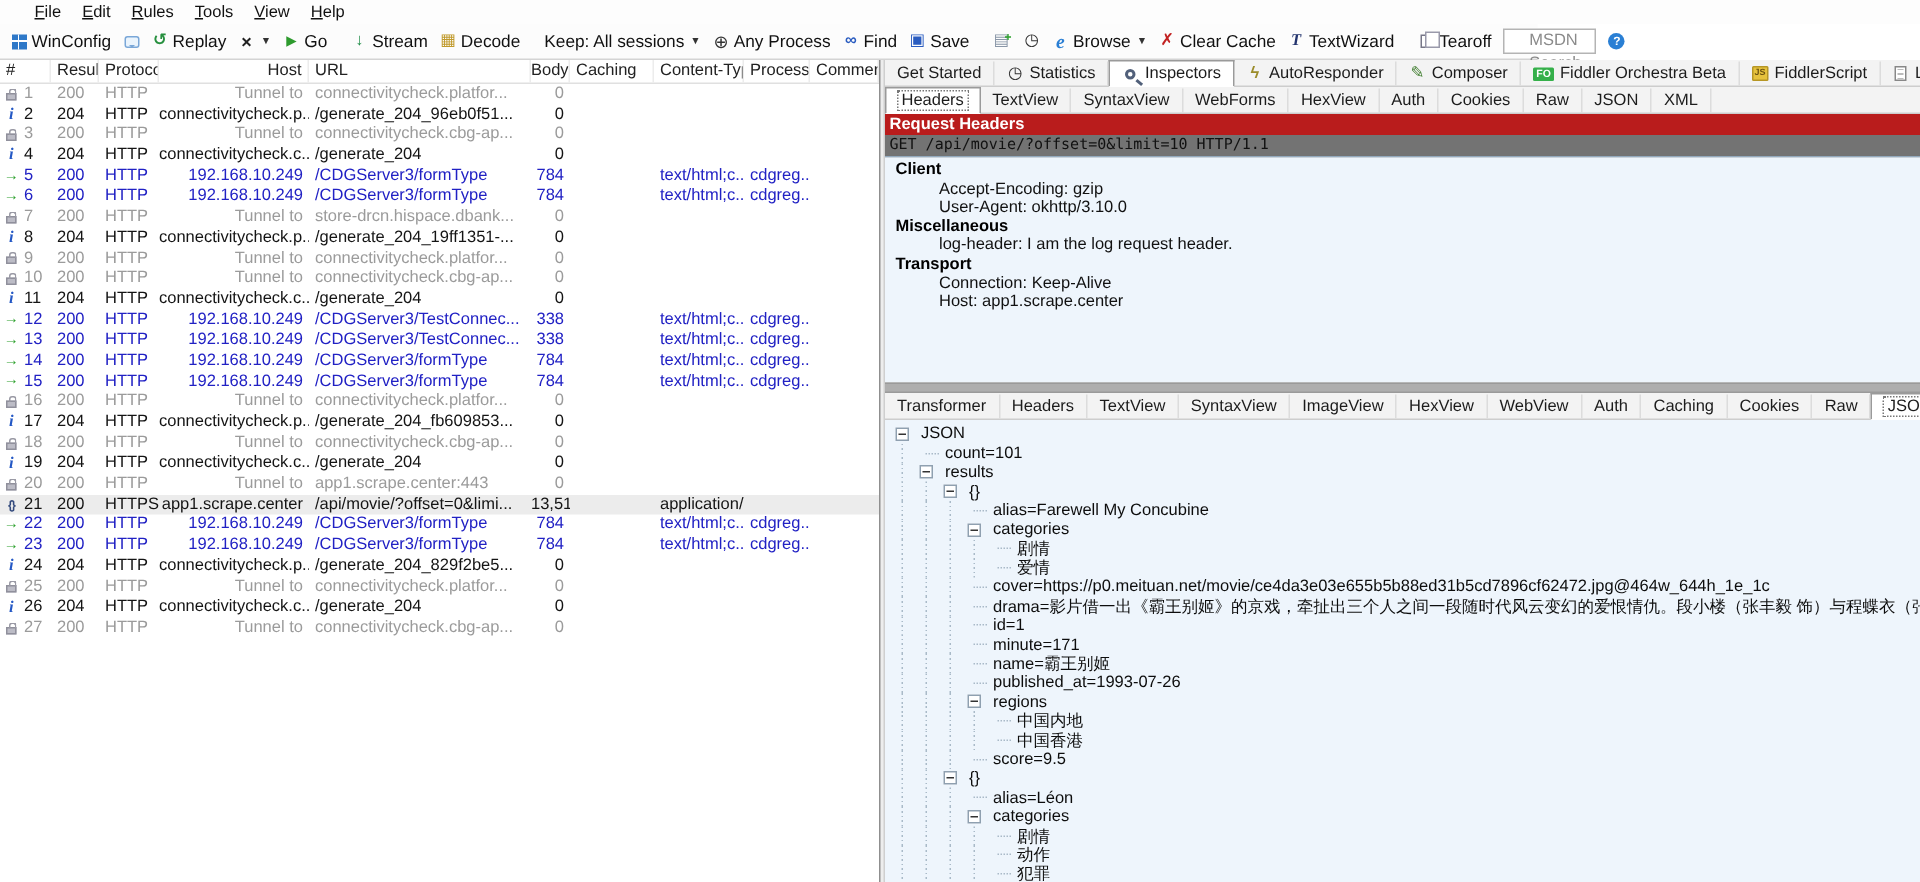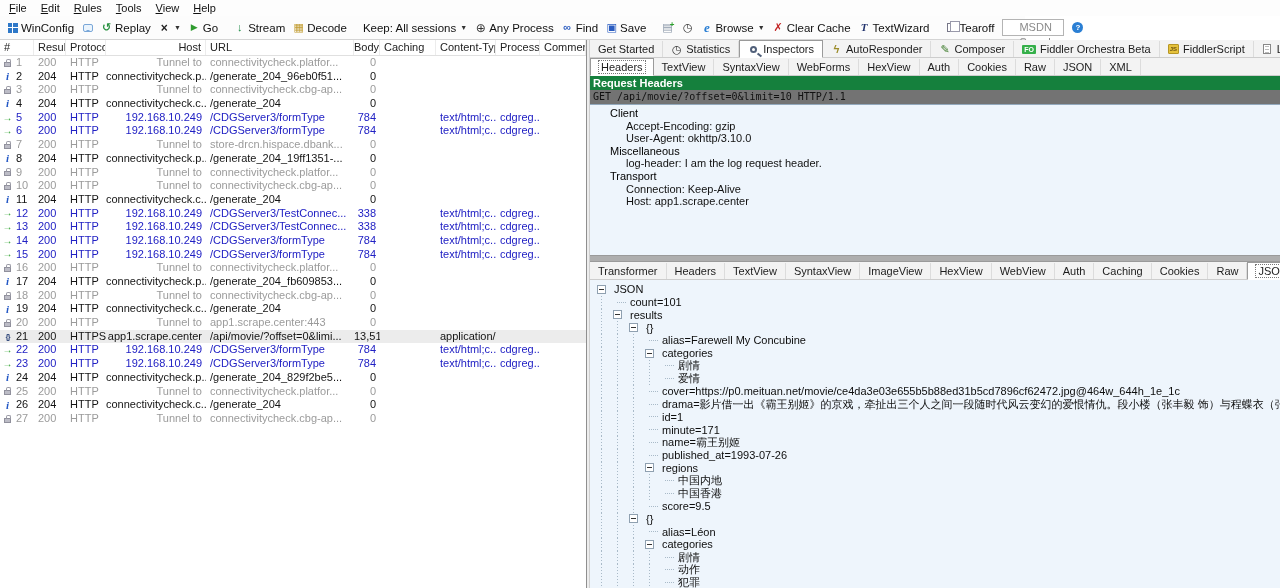--- a/index.html
+++ b/index.html
@@ -1,20 +1,20 @@
 <!DOCTYPE html>
 <html><head>
 <meta charset="utf-8">
 <style>
   * { box-sizing: border-box; margin: 0; padding: 0; }
   html,body { width:1280px; height:588px; overflow:hidden; }
   body { font-family:"Liberation Sans","DejaVu Sans",sans-serif; font-size:11px; background:#fff; color:#1c1c1c; position:relative; }
 
   
-  .menubar { position:absolute; left:0; top:0; width:1280px; height:16px; background:#fdfdfd; display:flex; align-items:center; padding-left:2px; }
+  .menubar { position:absolute; left:0; top:0; width:1280px; height:16px; background:#fdfdfd; display:flex; align-items:center; padding-left:16px; }
   .menu-item { padding:0 7px; line-height:16px; color:#111; cursor:default; }
   .menu-item::first-letter { text-decoration:underline; }
 
   
   .toolbar { position:absolute; left:0; top:16px; width:1025px; height:24px; background:#fcfcfc; border-bottom:1px solid #d4d4d4; display:flex; align-items:center; padding-left:3px; }
   .tb-btn { display:flex; align-items:center; gap:3px; padding:2px 4px; border-radius:2px; cursor:default; white-space:nowrap; }
   .tb-lbl { color:#111; font-size:11.5px; }
   .tb-arrow { font-size:7px; color:#333; margin-left:1px; }
   .tb-sep { width:1px; height:16px; background:#d8d8d8; margin:0 4px; }
   .tb-search { width:88px; height:17px; border:1px solid #b4b4b4; background:#fff; color:#8a8a8a; line-height:15px; padding-left:16px; margin:0 4px; }
@@ -58,24 +58,24 @@
 
   .vsplit { position:absolute; left:586px; top:40px; width:4px; height:548px; background:#ededed; border-left:1px solid #8f8f8f; border-right:1px solid #cfcfcf; }
 
   
   .right-panel { position:absolute; left:590px; top:40px; width:690px; height:548px; display:flex; flex-direction:column; background:#fff; }
   .tabrow { display:flex; align-items:flex-end; background:#f3f3f3; height:18px; flex:0 0 18px; border-bottom:1px solid #cdcdcd; }
   .tab { display:flex; align-items:center; gap:4px; padding:0 8px; height:16px; color:#1c1c1c; border-right:1px solid #dcdcdc; white-space:nowrap; cursor:default; }
   .tab.sel { background:#fff; border:1px solid #9a9a9a; border-bottom:1px solid #fff; height:18px; margin-bottom:-1px; }
   .tab .lbl.focus { outline:1px dotted #777; padding:0 2px; }
 
-  .reqbar { flex:0 0 14px; background:#15803d; color:#fff; font-weight:bold; line-height:14px; padding-left:3px; }
+  .reqbar { flex:0 0 14px; background:#b91c1c; color:#fff; font-weight:bold; line-height:14px; padding-left:3px; }
   .getline { flex:0 0 15px; background:#737373; border-bottom:1px solid #93a9bd; font-family:"DejaVu Sans Mono",monospace; font-size:10px; line-height:14px; padding-left:3px; color:#111; white-space:nowrap; overflow:hidden; }
   .req-headers { flex:0 0 150px; background:#eef5fc; overflow:hidden; padding-top:2px; }
-  .hsec-title { font-weight:normal; color:#000; padding-left:20px; line-height:12.6px; height:12.6px; }
+  .hsec-title { font-weight:bold; color:#000; padding-left:7px; line-height:12.6px; height:12.6px; }
   .hitem { padding-left:36px; line-height:12.6px; height:12.6px; color:#111; white-space:nowrap; }
 
   .hsplit { flex:0 0 7px; background:#aeaeae; border-top:1px solid #9a9a9a; border-bottom:1px solid #9a9a9a; cursor:row-resize; }
 
   .json-tree { flex:1 1 auto; background:#eef5fc; overflow:hidden; padding:3px 0 0 4px; }
   .trow { display:flex; align-items:center; height:12.75px; white-space:nowrap; cursor:default; }
   .tslot { display:inline-flex; width:16px; height:12.75px; align-items:center; flex:0 0 16px; }
   .guide { display:inline-block; width:16px; height:12.75px; flex:0 0 16px;
      background-image:repeating-linear-gradient(180deg,#a9bac8 0 1px,transparent 1px 3px); background-size:1px 100%; background-position:7px 0; background-repeat:no-repeat; }
   .tdash { display:inline-block; width:9px; height:0; border-top:1px dotted #a9bac8; margin-left:7px; }

